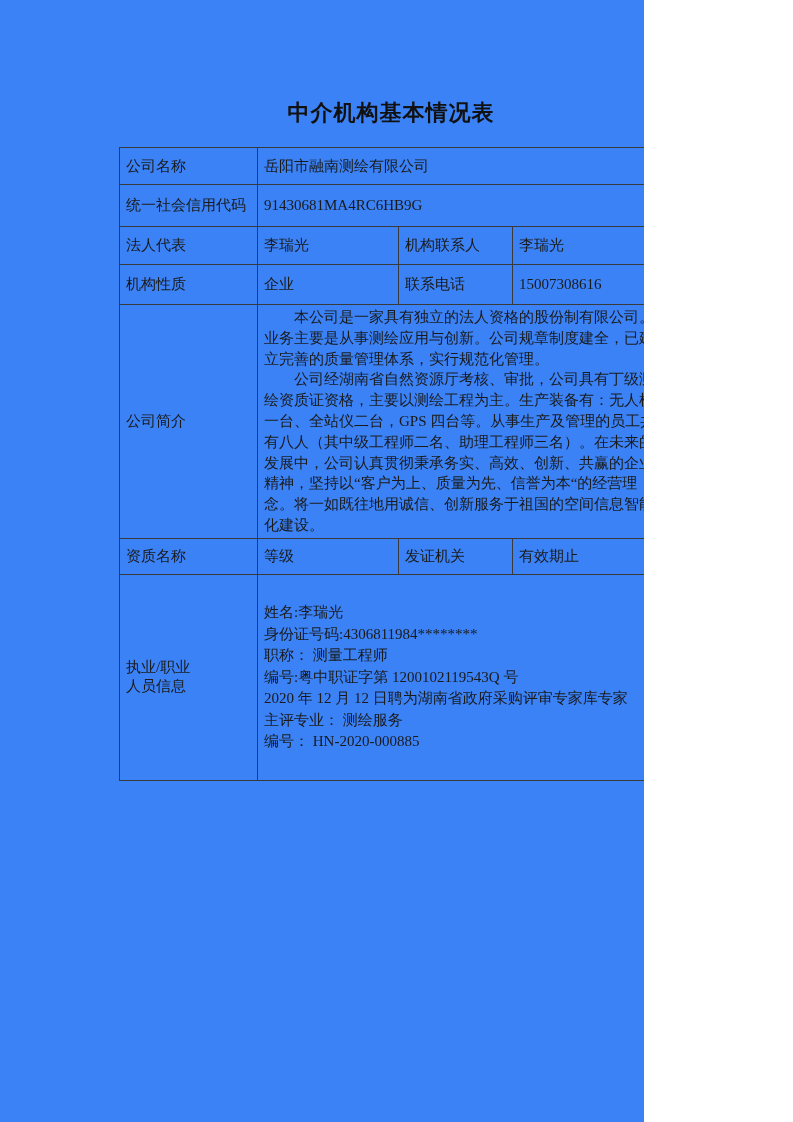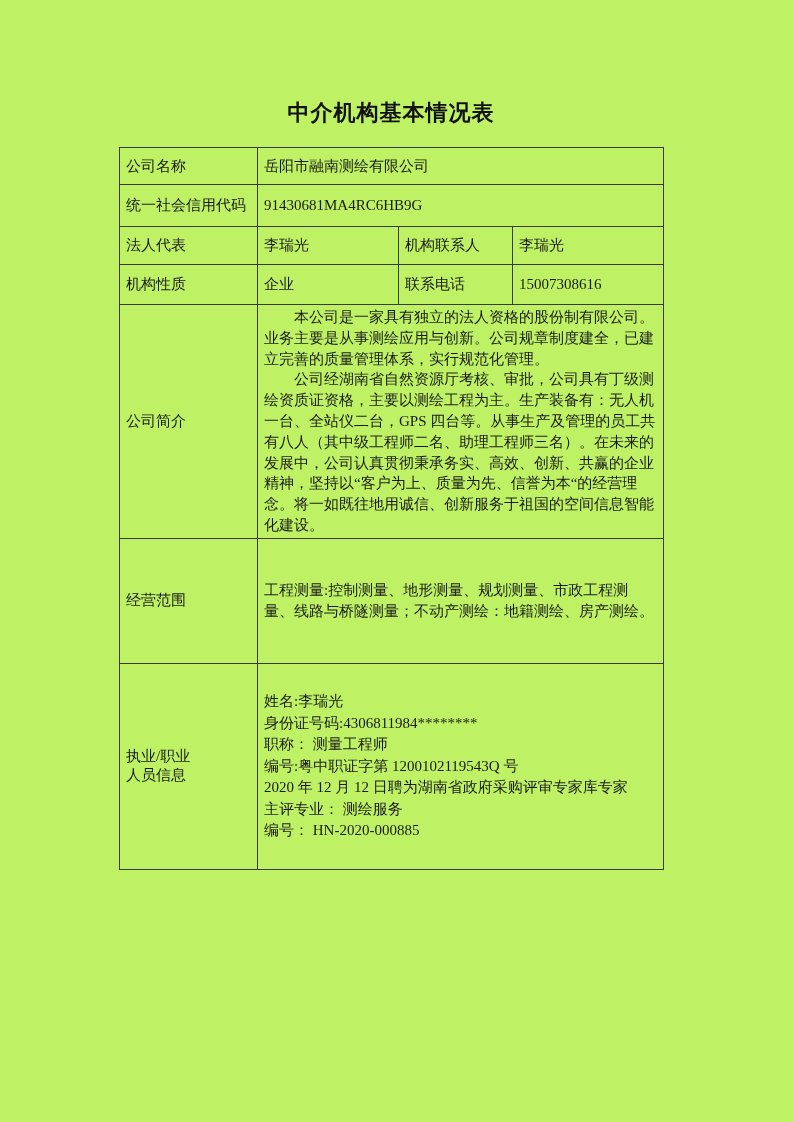--- a/index.html
+++ b/index.html
@@ -1,19 +1,19 @@
 <!DOCTYPE html>
 <html><head>
 <meta charset="utf-8">
 <style>
   html,body{margin:0;padding:0;background:#ffffff;}
   .page{
     position:relative;
-    width:793px;height:1122px;
-    background:#bef264;
+    width:644px;height:1122px;
+    background:#3b82f6;
     font-family:"Liberation Serif","DejaVu Serif",serif;
     color:#1a1a1a;
     overflow:hidden;
   }
   .doc-title{
     position:absolute;
     left:119px;top:98px;width:544px;
     text-align:center;
     font-size:22px;
     font-weight:bold;
@@ -93,23 +93,25 @@
         <td>联系电话</td>
         <td>15007308616</td>
       </tr>
       <tr class="r7">
         <td>公司简介</td>
         <td colspan="3" class="text-cell">
           <p>本公司是一家具有独立的法人资格的股份制有限公司。业务主要是从事测绘应用与创新。公司规章制度建全，已建立完善的质量管理体系，实行规范化管理。</p>
           <p>公司经湖南省自然资源厅考核、审批，公司具有丁级测绘资质证资格，主要以测绘工程为主。生产装备有：无人机一台、全站仪二台，GPS 四台等。从事生产及管理的员工共有八人（其中级工程师二名、助理工程师三名）。在未来的发展中，公司认真贯彻秉承务实、高效、创新、共赢的企业精神，坚持以“客户为上、质量为先、信誉为本“的经营理念。将一如既往地用诚信、创新服务于祖国的空间信息智能化建设。</p>
         </td>
       </tr>
-      <tr class="r8">
-        <td>经营范围</td>
-        <td colspan="3" class="text-cell top-align">工程测量:控制测量、地形测量、规划测量、市政工程测量、线路与桥隧测量；不动产测绘：地籍测绘、房产测绘。</td>
+      <tr class="r9">
+        <td>资质名称</td>
+        <td>等级</td>
+        <td>发证机关</td>
+        <td>有效期止</td>
       </tr>
       <tr class="r11">
         <td class="prewrap">执业/职业
 人员信息</td>
         <td colspan="3" class="personnel-cell">
           <span class="line">姓名:李瑞光</span>
           <span class="line">身份证号码:4306811984********</span>
           <span class="line">职称： 测量工程师</span>
           <span class="line">编号:粤中职证字第 1200102119543Q 号</span>
           <span class="line">2020 年 12 月 12 日聘为湖南省政府采购评审专家库专家</span>

